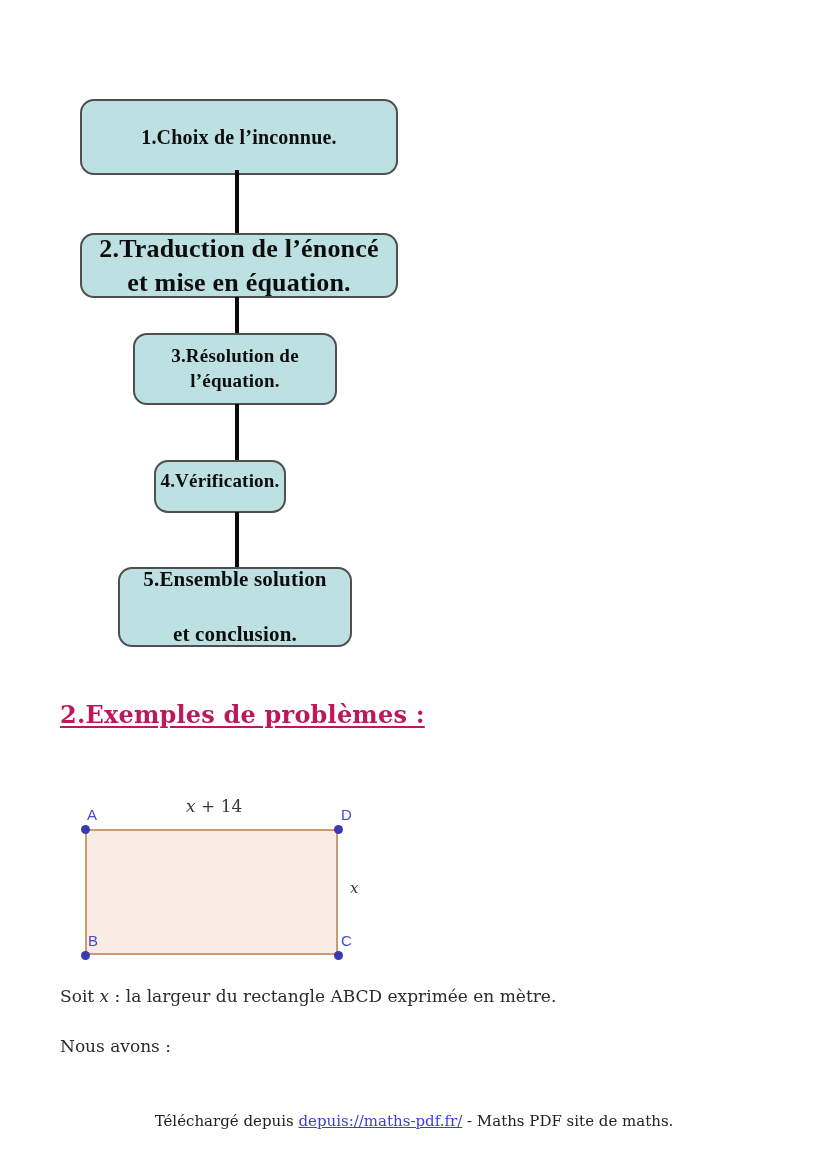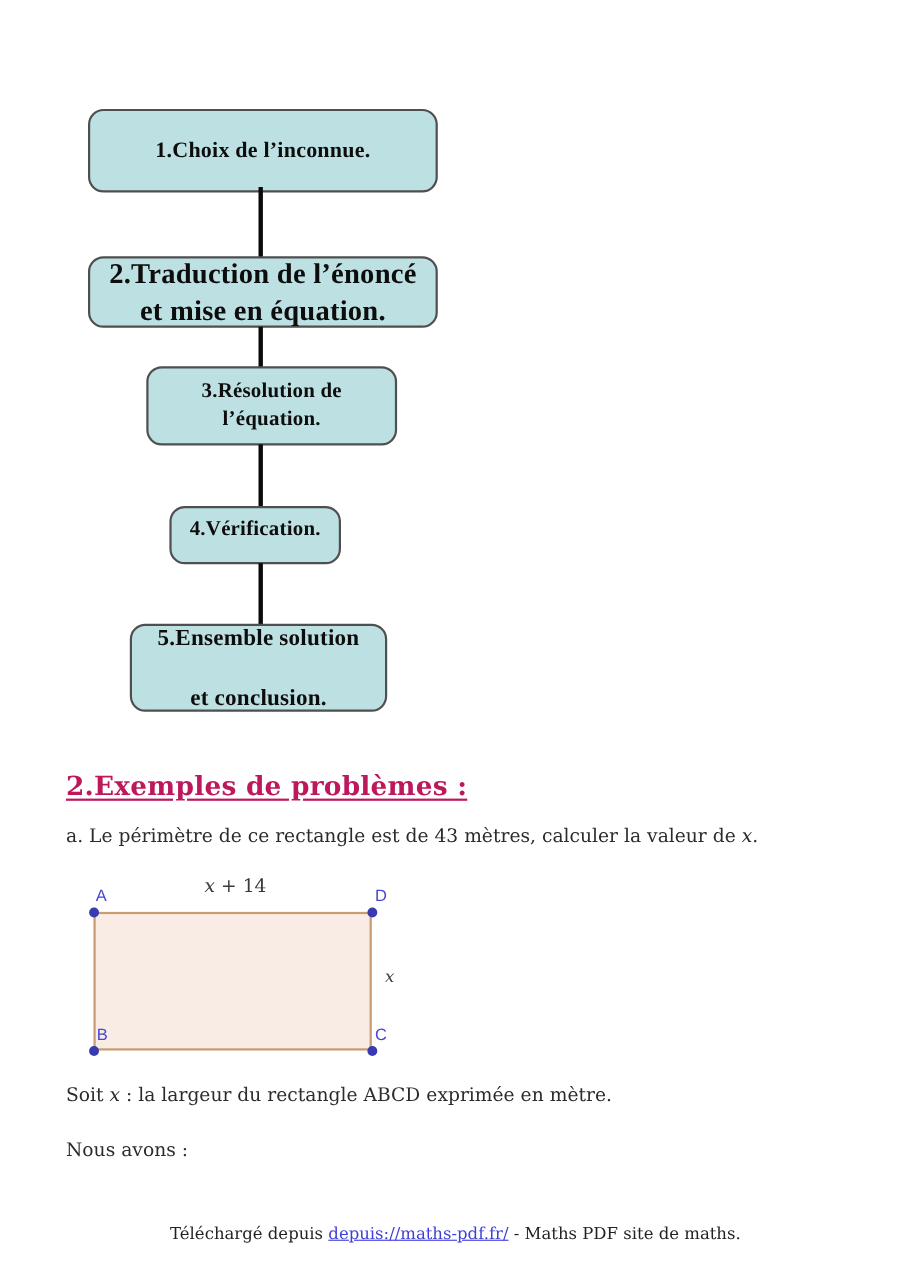--- a/index.html
+++ b/index.html
@@ -26,22 +26,22 @@
     justify-content: center;
     font-family: "Liberation Serif", serif;
     font-weight: bold;
     color: #0d0d0d;
     text-align: center;
     letter-spacing: 0.2px;
   }
   .flow-box .bline { line-height: 1.3; }
   #box1 { left: 80px;  top: 99px;  width: 318px; height: 76px; font-size: 20px; }
   #box2 { left: 80px;  top: 233px; width: 318px; height: 65px; font-size: 26px; }
-  #box3 { left: 133px; top: 333px; width: 228px; height: 72px; font-size: 19px; text-align: center; }
-  #box4 { left: 154px; top: 460px; width: 156px; height: 53px; font-size: 19px; justify-content: flex-start; padding-top: 7px; }
+  #box3 { left: 133px; top: 333px; width: 204px; height: 72px; font-size: 19px; text-align: center; }
+  #box4 { left: 154px; top: 460px; width: 132px; height: 53px; font-size: 19px; justify-content: flex-start; padding-top: 7px; }
   #box5 { left: 118px; top: 567px; width: 234px; height: 80px; font-size: 21px; gap: 28px; }
   .connector {
     position: absolute;
     left: 235px;
     width: 4px;
     background: #0a0a0a;
   }
   #conn1 { top: 170px; height: 64px; }
   #conn2 { top: 297px; height: 37px; }
   #conn3 { top: 404px; height: 57px; }
@@ -151,23 +151,20 @@
   </div>
   <div class="connector" id="conn4"></div>
 
   <div class="flow-box" id="box5">
     <div class="bline">5.Ensemble solution</div>
     <div class="bline">et conclusion.</div>
   </div>
 
   <div class="section-heading">2.Exemples de problèmes :</div>
 
-  <div class="body-line" id="problem-line">
-    <span>a. Le périmètre de ce rectangle est de 43 mètres, calculer la valeur de </span><span class="math-var">x</span><span>.</span>
-  </div>
 
   <div class="geo-rect"></div>
   <div class="geo-dot" id="dot-a"></div>
   <div class="geo-dot" id="dot-d"></div>
   <div class="geo-dot" id="dot-b"></div>
   <div class="geo-dot" id="dot-c"></div>
   <div class="vertex-label" id="label-a">A</div>
   <div class="vertex-label" id="label-d">D</div>
   <div class="vertex-label" id="label-b">B</div>
   <div class="vertex-label" id="label-c">C</div>

